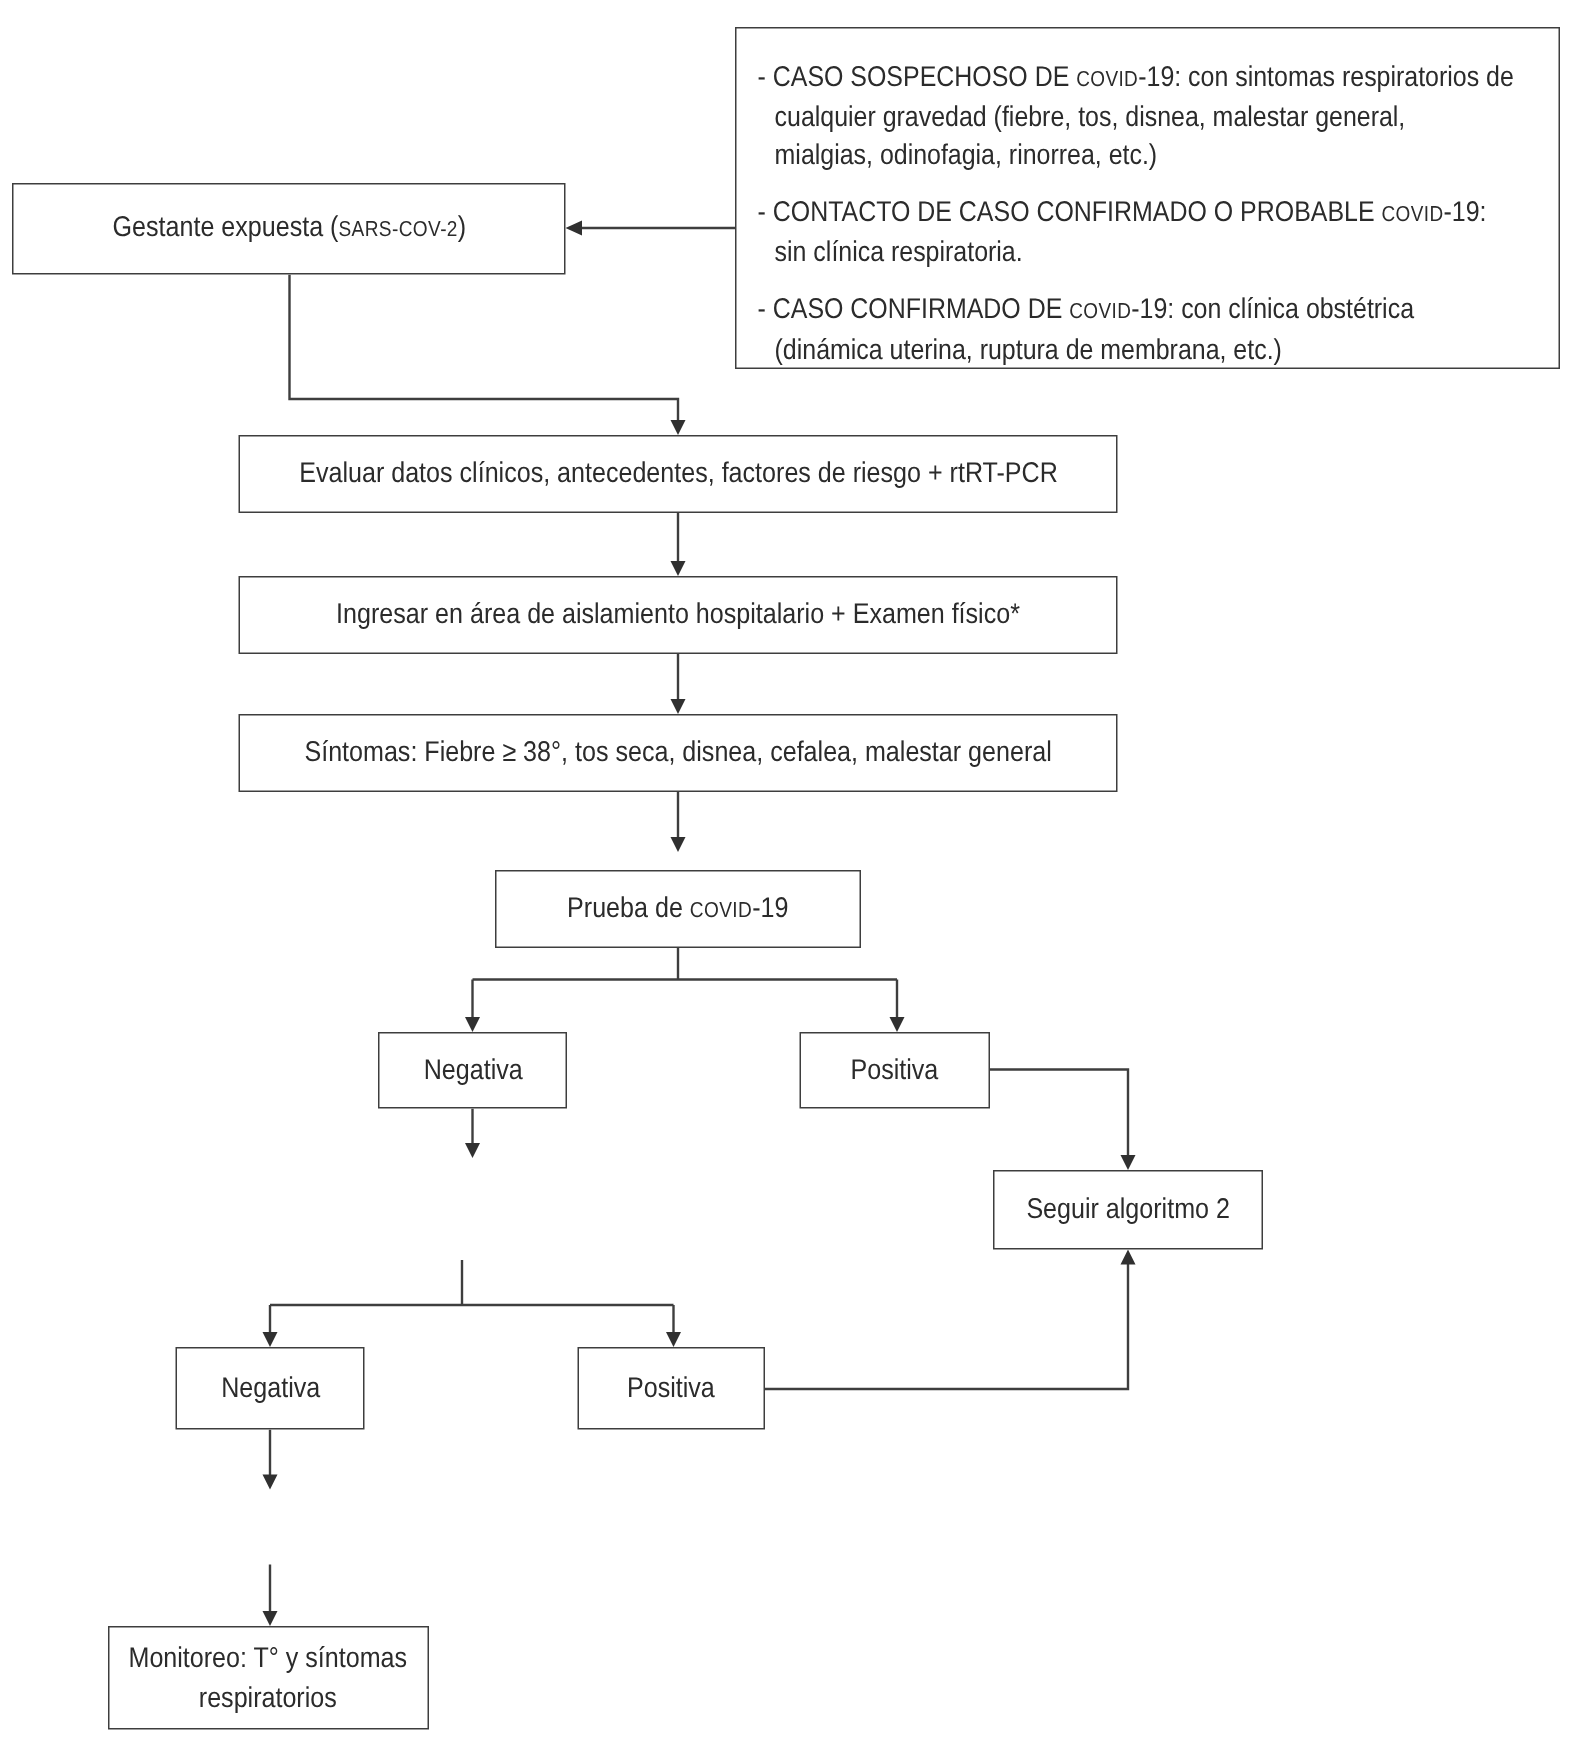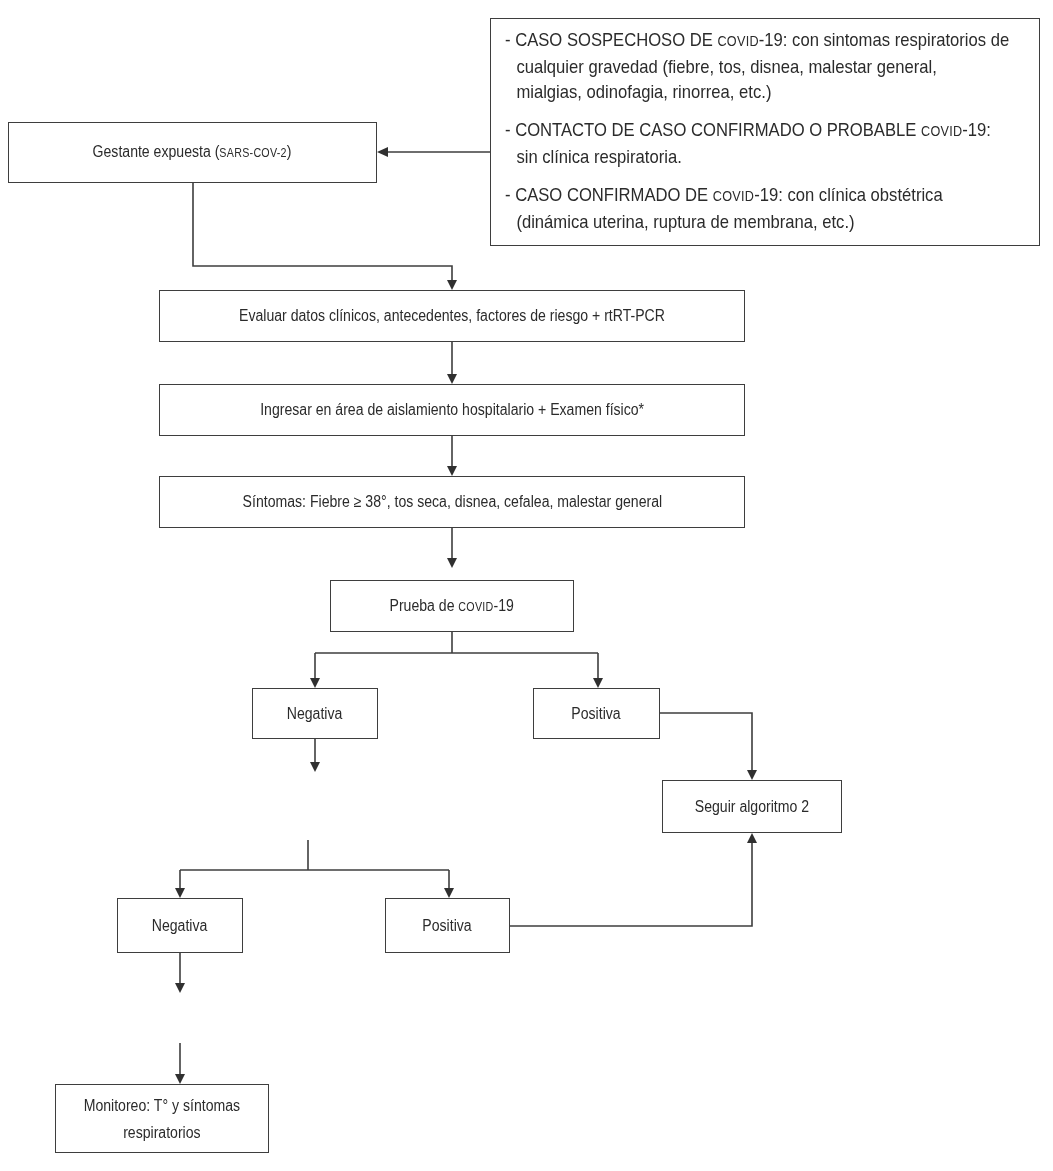--- a/index.html
+++ b/index.html
@@ -19,49 +19,49 @@
   }
   .node {
     position: absolute;
     background: #ffffff;
     border: 1.5px solid #3e3e3e;
     box-sizing: border-box;
     display: flex;
     align-items: center;
     justify-content: center;
     text-align: center;
-    font-size: 16px;
+    font-size: 19px;
     line-height: 26px;
   }
   .label {
     display: block;
     white-space: nowrap;
     transform: scaleX(0.88);
     transform-origin: 50% 50%;
   }
   .label .line { white-space: nowrap; }
   .sc { font-size: 0.76em; letter-spacing: 0.3px; }
 
   
   #gestante  { left: 8px;   top: 122px;  width: 369px; height: 61px; }
   #defs      { left: 490px; top: 18px;   width: 550px; height: 228px;
-               display: block; text-align: left; padding: 8px 14px;
+               display: block; text-align: left; padding: 20px 14px;
                font-size: 19px; }
   #evaluar   { left: 159px; top: 290px;  width: 586px; height: 52px; }
   #ingresar  { left: 159px; top: 384px;  width: 586px; height: 52px; }
   #sintomas  { left: 159px; top: 476px;  width: 586px; height: 52px; }
   #prueba    { left: 330px; top: 580px;  width: 244px; height: 52px; }
   #negativa1 { left: 252px; top: 688px;  width: 126px; height: 51px; }
   #positiva1 { left: 533px; top: 688px;  width: 127px; height: 51px; }
   #repetir   { left: 180px; top: 772px;  width: 255px; height: 68px; line-height: 27px; }
   #seguir    { left: 662px; top: 780px;  width: 180px; height: 53px; text-align: center; }
   #negativa2 { left: 117px; top: 898px;  width: 126px; height: 55px; }
   #positiva2 { left: 385px; top: 898px;  width: 125px; height: 55px; }
   #manejo    { left: 73px;  top: 993px;  width: 214px; height: 50px; }
-  #monitoreo { left: 55px;  top: 1084px; width: 214px; height: 69px; line-height: 27px; }
+  #monitoreo { left: 72px;  top: 1084px; width: 214px; height: 69px; line-height: 27px; }
 
   
   .def-wrap {
     width: 600px;
     transform: scaleX(0.875);
     transform-origin: 0 0;
   }
   .def-item .line { line-height: 25px; white-space: nowrap; }
   .def-item .line + .line { padding-left: 13px; }
   .def-item + .def-item { margin-top: 13px; }

